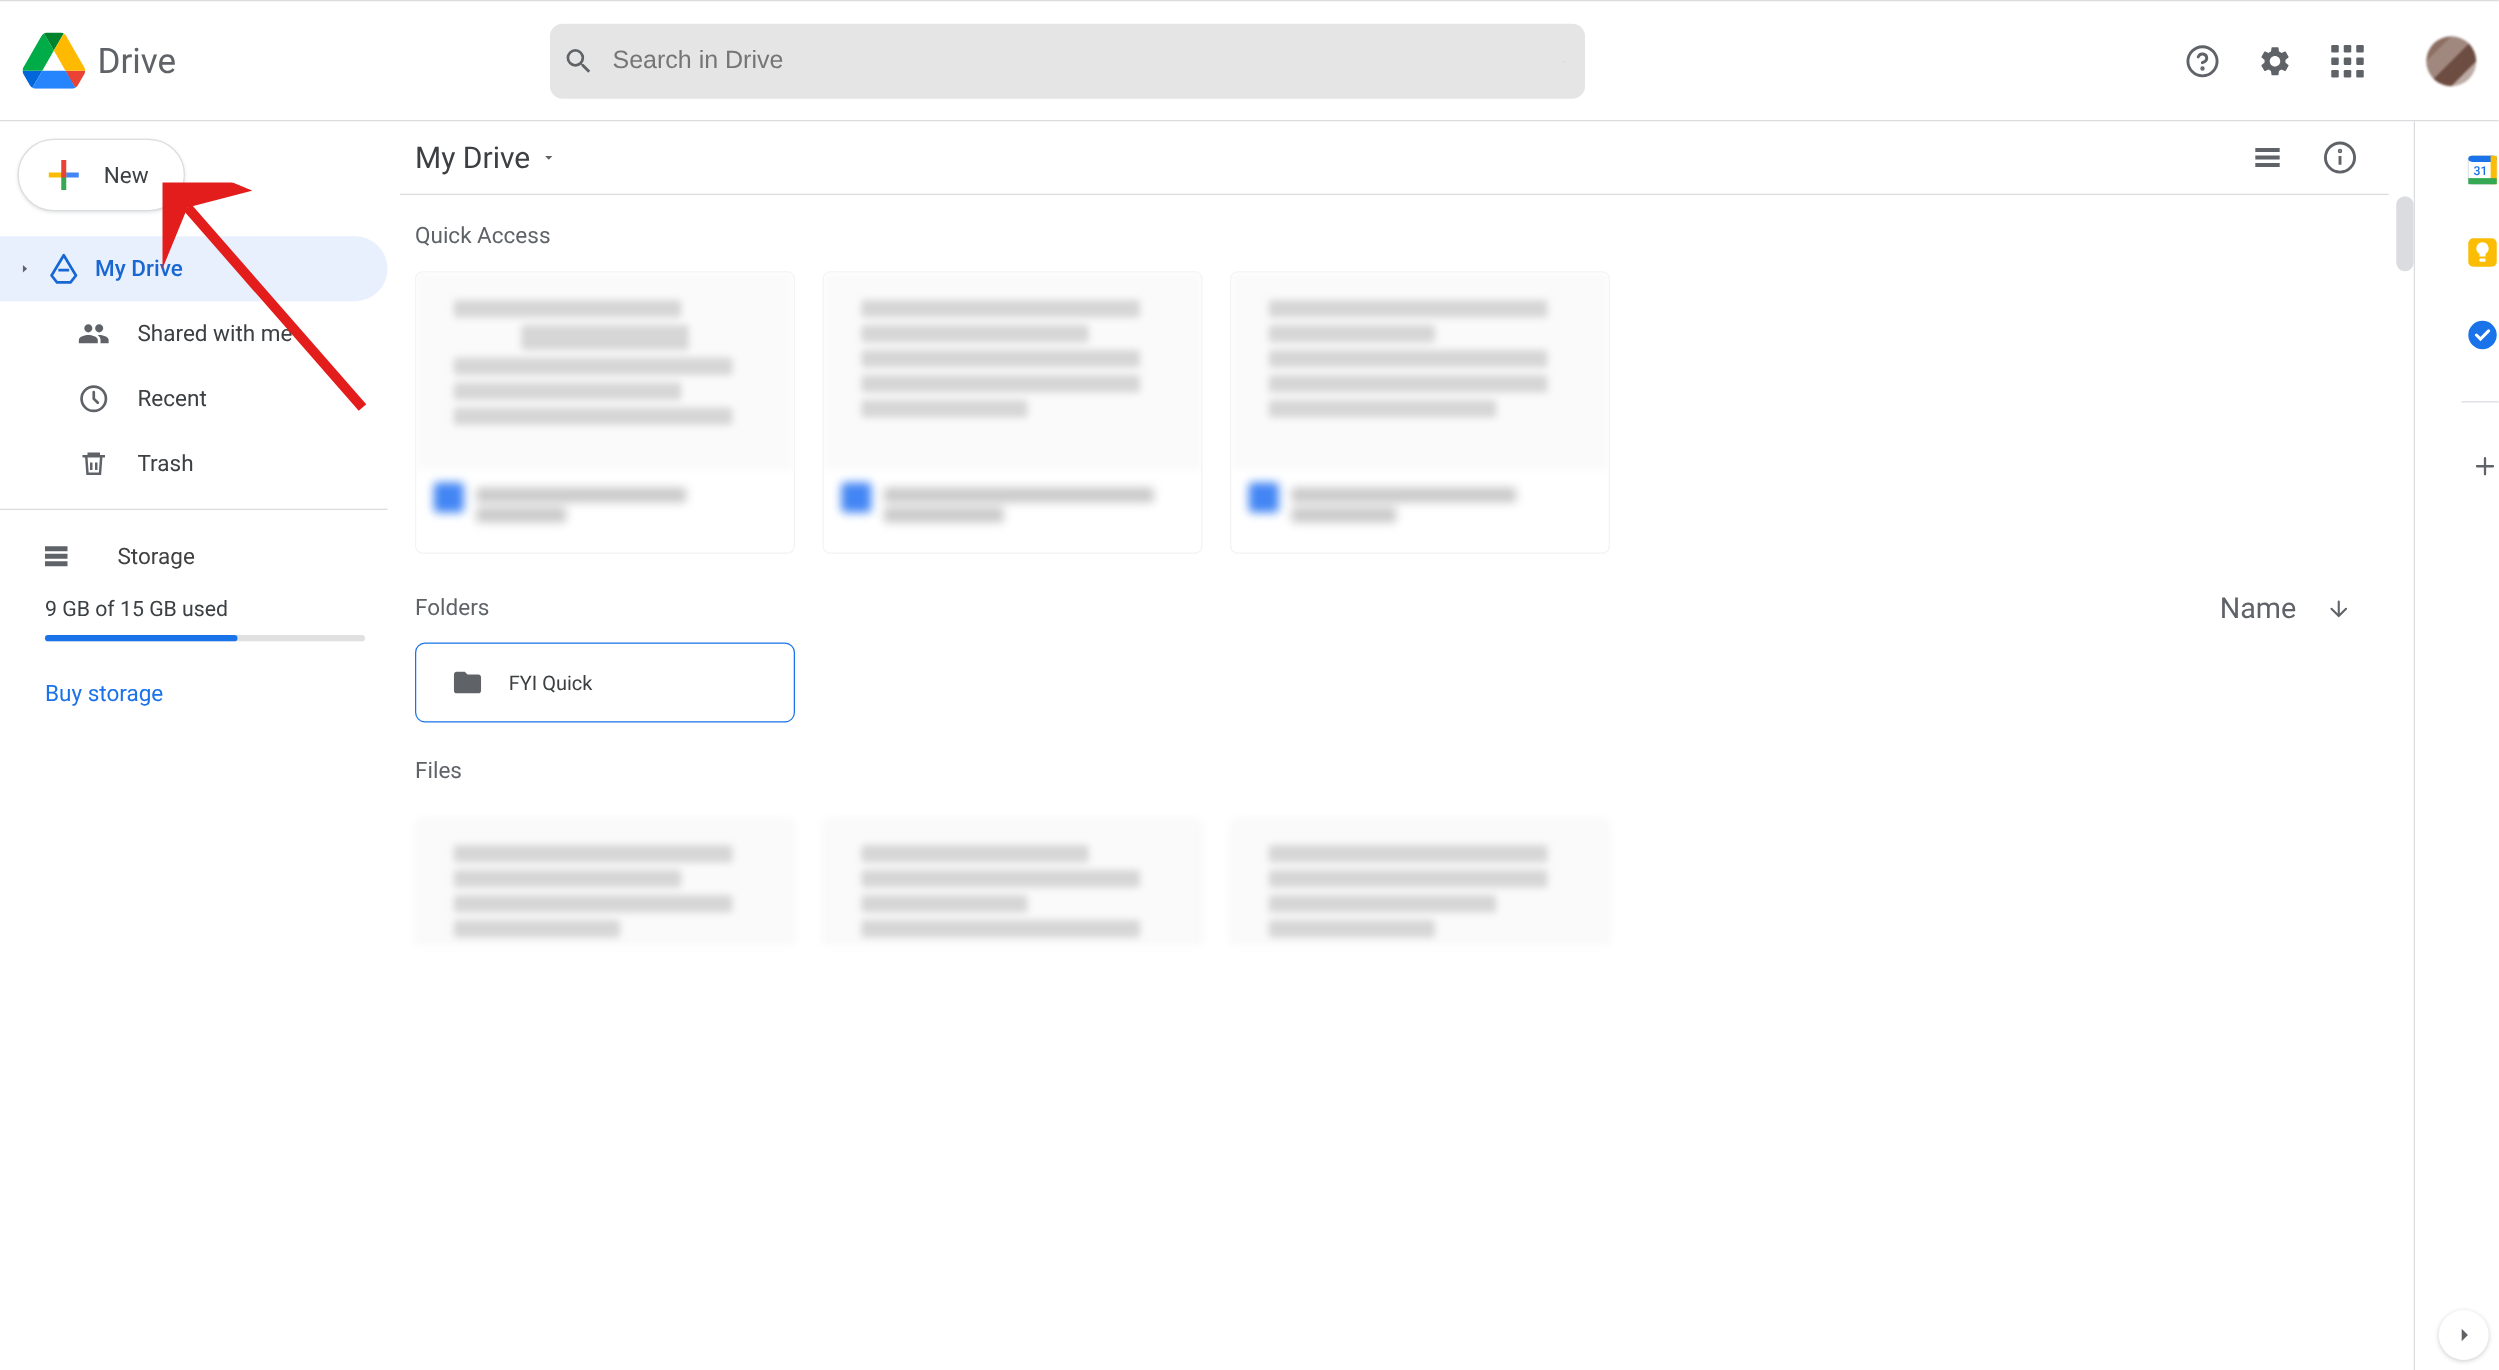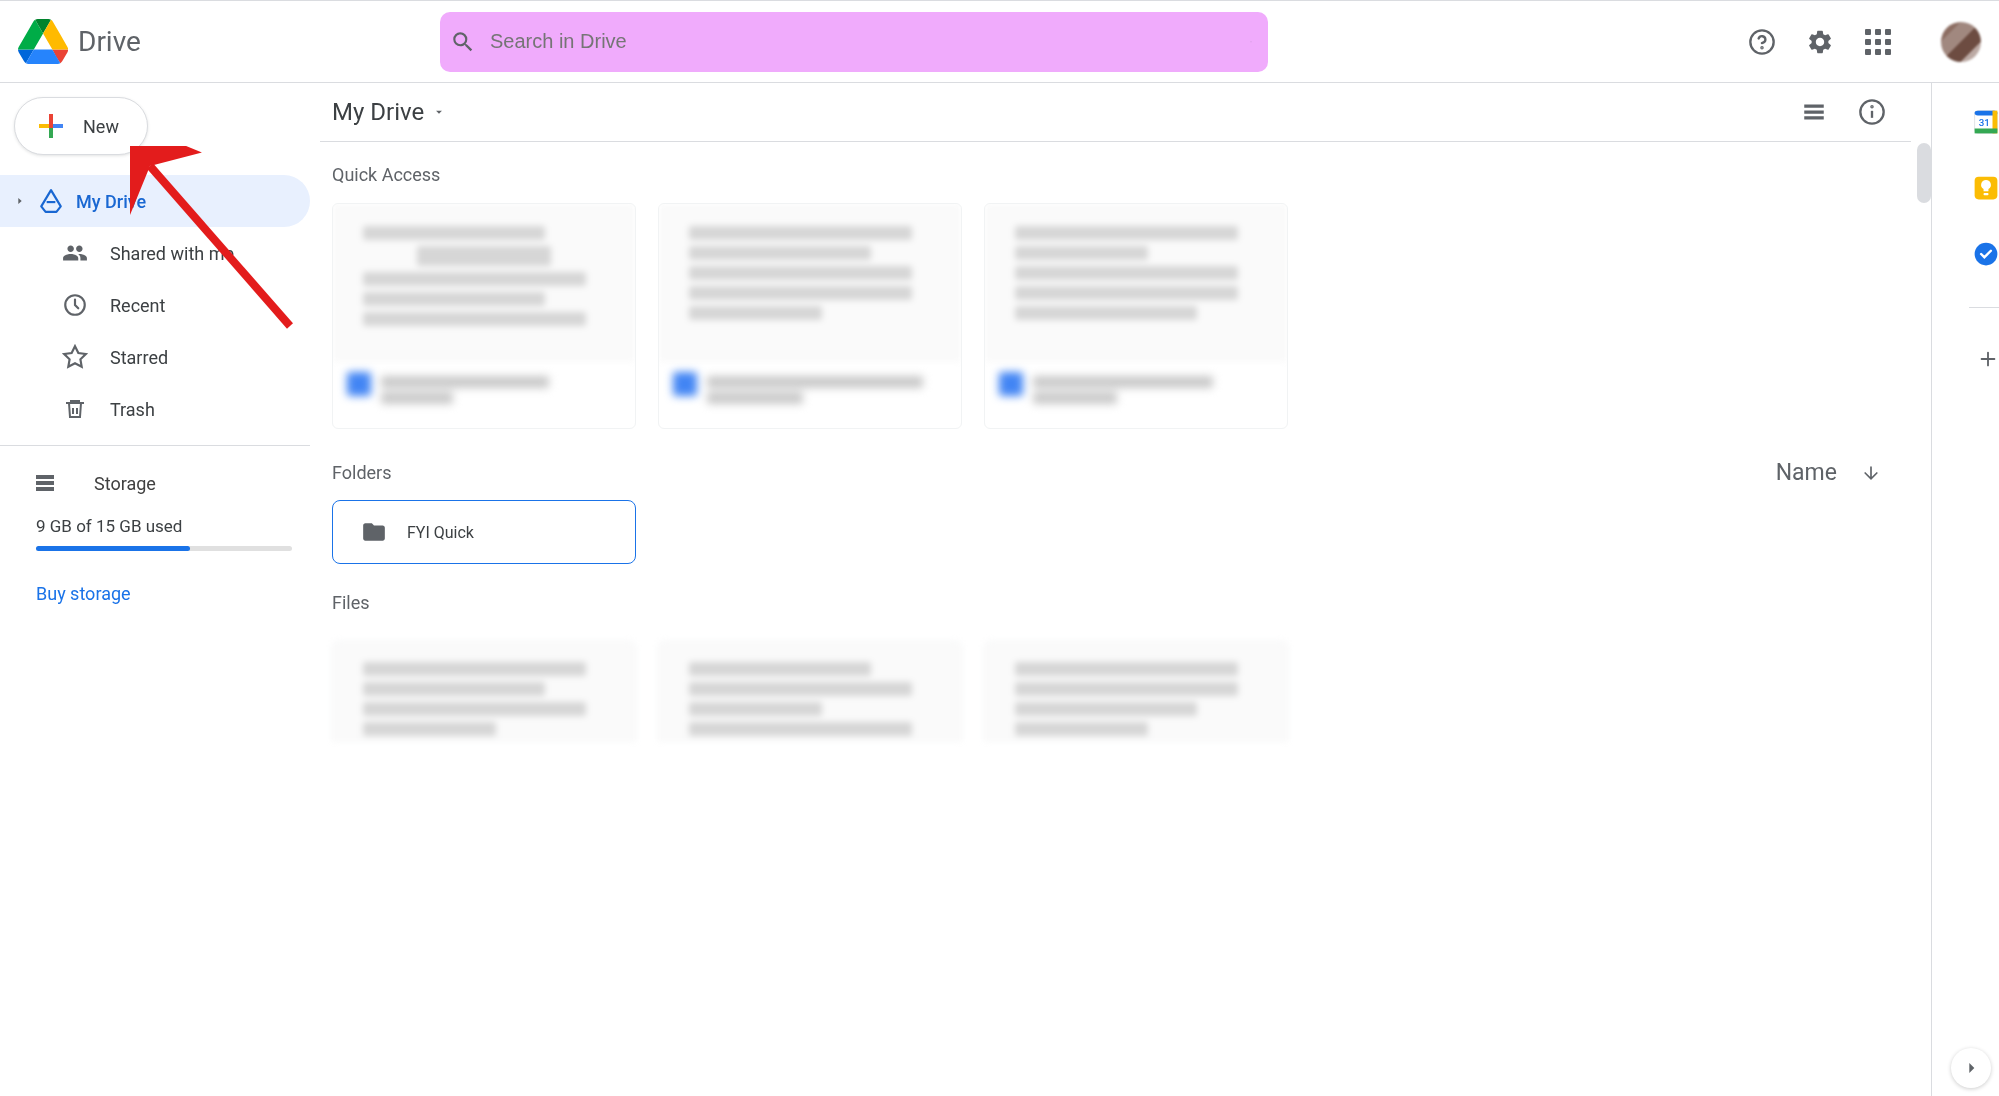--- a/index.html
+++ b/index.html
@@ -1,23 +1,23 @@
 <!DOCTYPE html>
 <html><head>
 <meta charset="utf-8">
 <style>
 * { box-sizing: border-box; margin: 0; padding: 0; }
 body { font-family: 'Google Sans', Roboto, Arial, sans-serif; background: #fff; color: #3c4043; overflow: hidden; width: 1999px; height: 1096px; border-top: 1px solid #dadce0; position: relative; }
 
 
-.header { display: flex; align-items: center; height: 82px; padding: 0 18px; border-bottom: 1px solid #dadce0; }
+.header { display: flex; align-items: center; height: 96px; padding: 0 18px; border-bottom: 1px solid #dadce0; }
 .logo-area { display: flex; align-items: center; gap: 10px; width: 310px; }
 .drive-logo { width: 50px; height: 45px; }
 .product-name { font-size: 28px; color: #5f6368; }
-.search-bar { display: flex; align-items: center; background: #f0abfc; border-radius: 10px; height: 60px; flex: 0 0 828px; padding: 0 10px; gap: 14px; margin-left: 112px; }
+.search-bar { display: flex; align-items: center; background: #e5e5e5; border-radius: 10px; height: 60px; flex: 0 0 828px; padding: 0 10px; gap: 14px; margin-left: 112px; }
 .search-icon { color: #5f6368; }
 .search-input { border: none; background: transparent; font-size: 20px; color: #5f6368; flex: 1; outline: none; }
 .search-dropdown { color: #5f6368; padding: 6px; }
 .header-right { margin-left: auto; display: flex; align-items: center; gap: 28px; }
 .header-icon { width: 30px; height: 30px; color: #5f6368; display: flex; align-items: center; justify-content: center; cursor: pointer; }
 .apps-grid { display: grid; grid-template-columns: repeat(3, 6px); grid-template-rows: repeat(3, 6px); gap: 4px; }
 .apps-grid span { background: #5f6368; border-radius: 1px; }
 .avatar { width: 40px; height: 40px; border-radius: 50%; background: linear-gradient(135deg, #8d6e63 25%, #a1887f 25%, #a1887f 50%, #6d4c41 50%, #6d4c41 75%, #bcaaa4 75%); filter: blur(1px); margin-left: 20px; }
 
 
@@ -188,29 +188,20 @@
           <svg width="26" height="26" viewBox="0 0 24 24" fill="none" stroke="currentColor" stroke-width="2">
               <circle cx="12" cy="12" r="9"></circle>
               <path d="M12 7v5l3 3" stroke-linecap="round"></path>
             </svg>
         </span>
         <span>Recent</span>
       </div>
       <div class="nav-item no-expand">
         <span class="expand"></span>
         <span class="nav-icon">
-          <svg width="26" height="26" viewBox="0 0 24 24" fill="none" stroke="currentColor" stroke-width="2">
-              <path d="M12 2l3.09 6.26L22 9.27l-5 4.87 1.18 6.88L12 17.77l-6.18 3.25L7 14.14 2 9.27l6.91-1.01L12 2z"></path>
-            </svg>
-        </span>
-        <span>Starred</span>
-      </div>
-      <div class="nav-item no-expand">
-        <span class="expand"></span>
-        <span class="nav-icon">
           <svg width="24" height="24" viewBox="0 0 24 24" fill="none" stroke="currentColor" stroke-width="2">
               <path d="M3 6h18M8 6V4h8v2M6 6l1 14h10l1-14M10 11v6M14 11v6"></path>
             </svg>
         </span>
         <span>Trash</span>
       </div>
     </div>
     <hr class="nav-divider">
     <div class="storage-section">
       <div class="storage-title">

